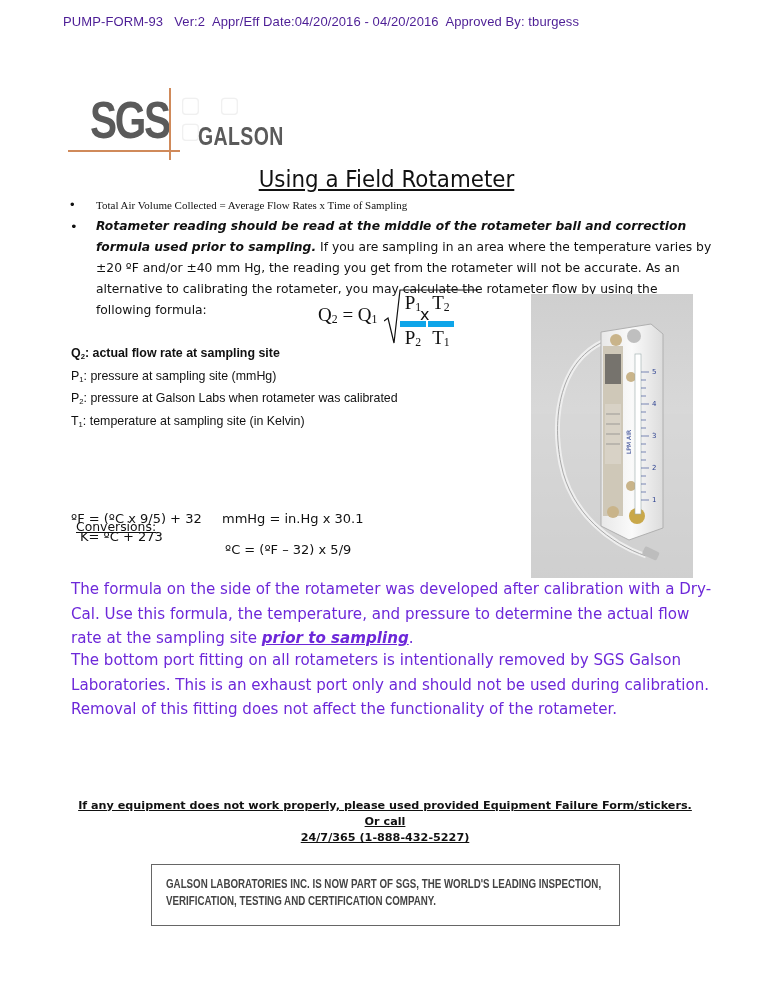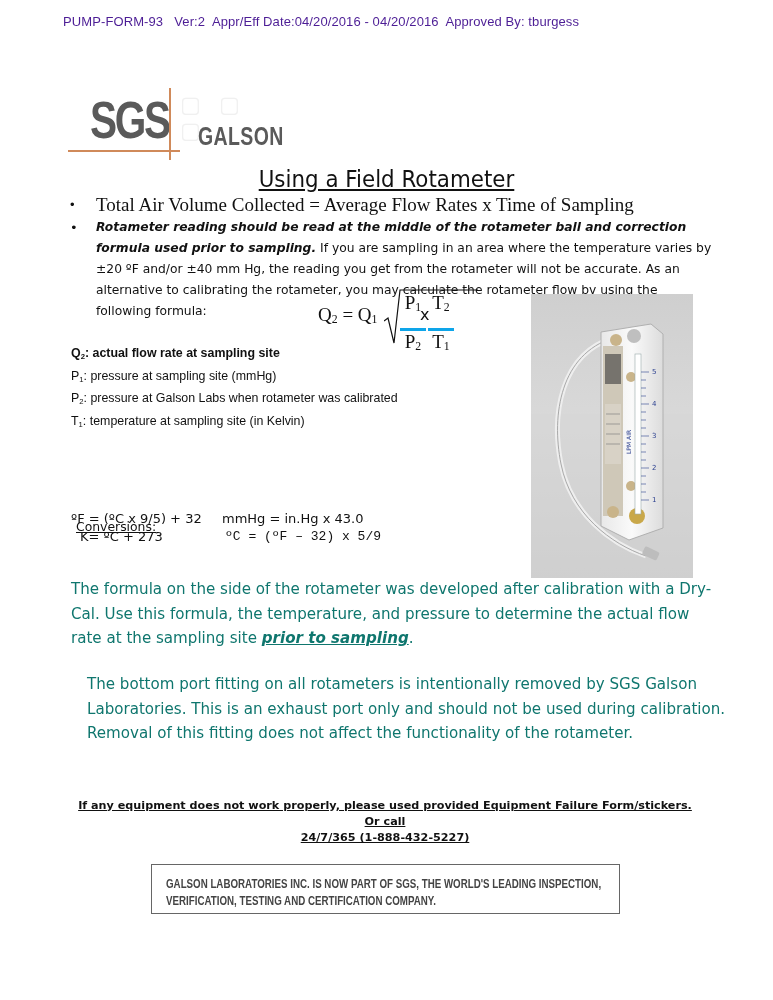--- a/index.html
+++ b/index.html
@@ -16,49 +16,49 @@
   .logo .hline { position:absolute; left:0; top:62px; width:112px; height:1.5px; background:#d08a5a; }
   .logo .galson { position:absolute; left:130px; top:36px; font-weight:bold; font-size:25px; color:#5a5a5a;
                   transform:scaleX(0.78); transform-origin:left top; line-height:1; letter-spacing:0.5px; }
   .logo .ghost { position:absolute; left:112px; top:4px; font-weight:bold; font-size:22px; color:#f0f0f0; letter-spacing:6px; }
 
   .title { left:0; width:773px; top:166px; text-align:center; font-size:23px; text-decoration:underline;
            font-family:"DejaVu Sans", sans-serif; transform:scaleX(0.93); }
   .bullets { left:70px; top:194px; width:645px; font-size:13.2px; line-height:21px; }
   .bullet { position:relative; padding-left:26px; }
   .bullet .dot { position:absolute; left:0; top:0; font-size:13px; }
-  .serif { font-family:"Liberation Serif", serif; font-size:19px; }
+  .serif { font-family:"Liberation Serif", serif; font-size:11px; }
   .bi { font-weight:bold; font-style:italic; }
   .body13 { font-family:"DejaVu Sans", sans-serif; font-size:12.3px; }
 
   
   .formula { left:318px; top:288px; width:160px; height:56px; font-family:"Liberation Serif", serif; font-size:19px; }
   .formula .q2 { position:absolute; left:0; top:16px; }
   .formula .sqrt { position:absolute; left:66px; top:0; }
   .frac { position:absolute; text-align:center; width:26px; }
-  .frac .num { display:block; border-bottom:3px solid #0ea5e9; padding-bottom:13px; }
+  .frac .num { display:block; border-bottom:6px solid #0ea5e9; padding-bottom:6px; }
   .frac .den { display:block; }
   .formula .x { position:absolute; left:102px; top:17px; font-family:"DejaVu Sans", sans-serif; font-size:16px; }
   sub.s { font-size:62%; vertical-align:-2px; }
 
   
   .defs { left:71px; top:344px; font-family:Liberation Sans, sans-serif; font-size:12.4px; line-height:18.6px; }
   .defs .d0 { font-weight:bold; }
   .conv-h { left:76px; top:474px; font-family:"DejaVu Sans", sans-serif; font-size:12.4px; text-decoration:underline;margin-top:45px; }
   .conv { font-family:"DejaVu Sans", sans-serif; font-size:13px; }
 
   
   .photo { left:531px; top:294px; width:162px; height:284px; background:#d3d3d3; overflow:hidden; }
 
-  .para { left:71px; width:650px; font-family:"DejaVu Sans", sans-serif; font-size:15.1px; line-height:24.5px; color:#0f766e; }
+  .para { left:71px; width:650px; font-family:"DejaVu Sans", sans-serif; font-size:15.1px; line-height:24.5px; color:#6d28d9; }
   .para .u { font-weight:bold; font-style:italic; text-decoration:underline; }
 
   .notice { left:70px; width:630px; top:798px; text-align:center; font-family:"DejaVu Sans", sans-serif; font-weight:bold;
             font-size:11.2px; line-height:16px; text-decoration:underline; }
-  .footer-box { left:151px; top:864px; width:469px; height:50px; border:1.5px solid #666; box-sizing:border-box; }
+  .footer-box { left:151px; top:864px; width:469px; height:62px; border:1.5px solid #666; box-sizing:border-box; }
   .footer-box .txt { position:absolute; left:14px; top:11px; font-weight:bold; font-size:12.2px; color:#444;
                      line-height:17px; transform:scaleX(0.8); transform-origin:left top; white-space:nowrap; }
 </style>
 </head>
 <body>
 
 <div class="abs header"><span>PUMP-FORM-93</span>   <span>Ver:2</span>  <span>Appr/Eff Date:04/20/2016 - 04/20/2016</span>  <span>Approved By: tburgess</span></div>
 
 <div class="abs logo">
   <div class="ghost">▢ ▢ ▢</div>
@@ -99,23 +99,23 @@
 
 <div class="abs defs">
   <div class="d0"><span>Q</span><sub class="s">2</sub><span>: actual flow rate at sampling site</span></div>
   <div><span>P</span><sub class="s">1</sub><span>: pressure at sampling site (mmHg)</span></div>
   <div><span>P</span><sub class="s">2</sub><span>: pressure at Galson Labs when rotameter was calibrated</span></div>
   <div><span>T</span><sub class="s">1</sub><span>: temperature at sampling site (in Kelvin)</span></div>
 </div>
 
 <div class="abs conv-h">Conversions:</div>
 <div class="abs conv" style="left:71px; top:511px;">ºF = (ºC x 9/5) + 32</div>
-<div class="abs conv" style="left:222px; top:511px;">mmHg = in.Hg x 43.0</div>
+<div class="abs conv" style="left:222px; top:511px;">mmHg = in.Hg x 30.1</div>
 <div class="abs conv" style="left:80px; top:529px;">K= ºC + 273</div>
-<div class="abs conv" style="left:225px; top:529px;font-family:Liberation Mono, monospace;">ºC = (ºF – 32) x 5/9</div>
+<div class="abs conv" style="left:225px; top:542px;">ºC = (ºF – 32) x 5/9</div>
 
 <div class="abs photo">
   <svg width="162" height="284" viewBox="0 0 162 284">
     <defs>
       <linearGradient id="bg" x1="0" y1="0" x2="0" y2="1">
         <stop offset="0" stop-color="#cfcfcf"></stop>
           <stop offset="0.45" stop-color="#d9d9d9"></stop>
           <stop offset="1" stop-color="#c9c9c9"></stop>
       </linearGradient>
       <linearGradient id="glass" x1="0" y1="0" x2="1" y2="0">
@@ -173,21 +173,21 @@
       <text x="121" y="144">3</text>
       <text x="121" y="176">2</text>
       <text x="121" y="208">1</text>
       <text x="0" y="0" transform="translate(100,160) rotate(-90)" font-size="6">LPM AIR</text>
     </g>
   </svg>
 </div>
 
 <div class="abs para" style="top:577px;"><span>The formula on the side of the rotameter was developed after calibration with a Dry-Cal.  Use this formula, the temperature, and pressure to determine the actual flow rate at the sampling site </span><span class="u">prior to sampling</span><span>.</span></div>
 
-<div class="abs para" style="top:672px;margin-left:16px;">The bottom port fitting on all rotameters is intentionally removed by SGS Galson Laboratories. This is an exhaust port only and should not be used during calibration. Removal of this fitting does not affect the functionality of the rotameter.</div>
+<div class="abs para" style="top:648px;">The bottom port fitting on all rotameters is intentionally removed by SGS Galson Laboratories. This is an exhaust port only and should not be used during calibration. Removal of this fitting does not affect the functionality of the rotameter.</div>
 
 <div class="abs notice">
   <div>If any equipment does not work properly, please used provided Equipment Failure Form/stickers.  Or call</div>
   <div>24/7/365 (1-888-432-5227)</div>
 </div>
 
 <div class="abs footer-box">
   <div class="txt">
     <div>GALSON LABORATORIES INC. IS NOW PART OF SGS, THE WORLD'S LEADING INSPECTION,</div>
     <div>VERIFICATION, TESTING AND CERTIFICATION COMPANY.</div>

